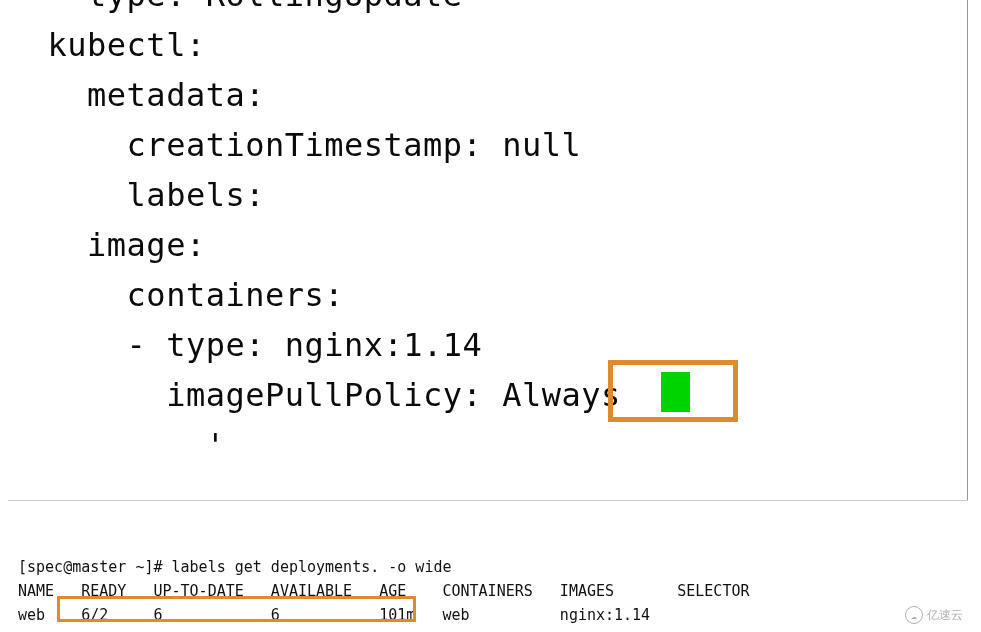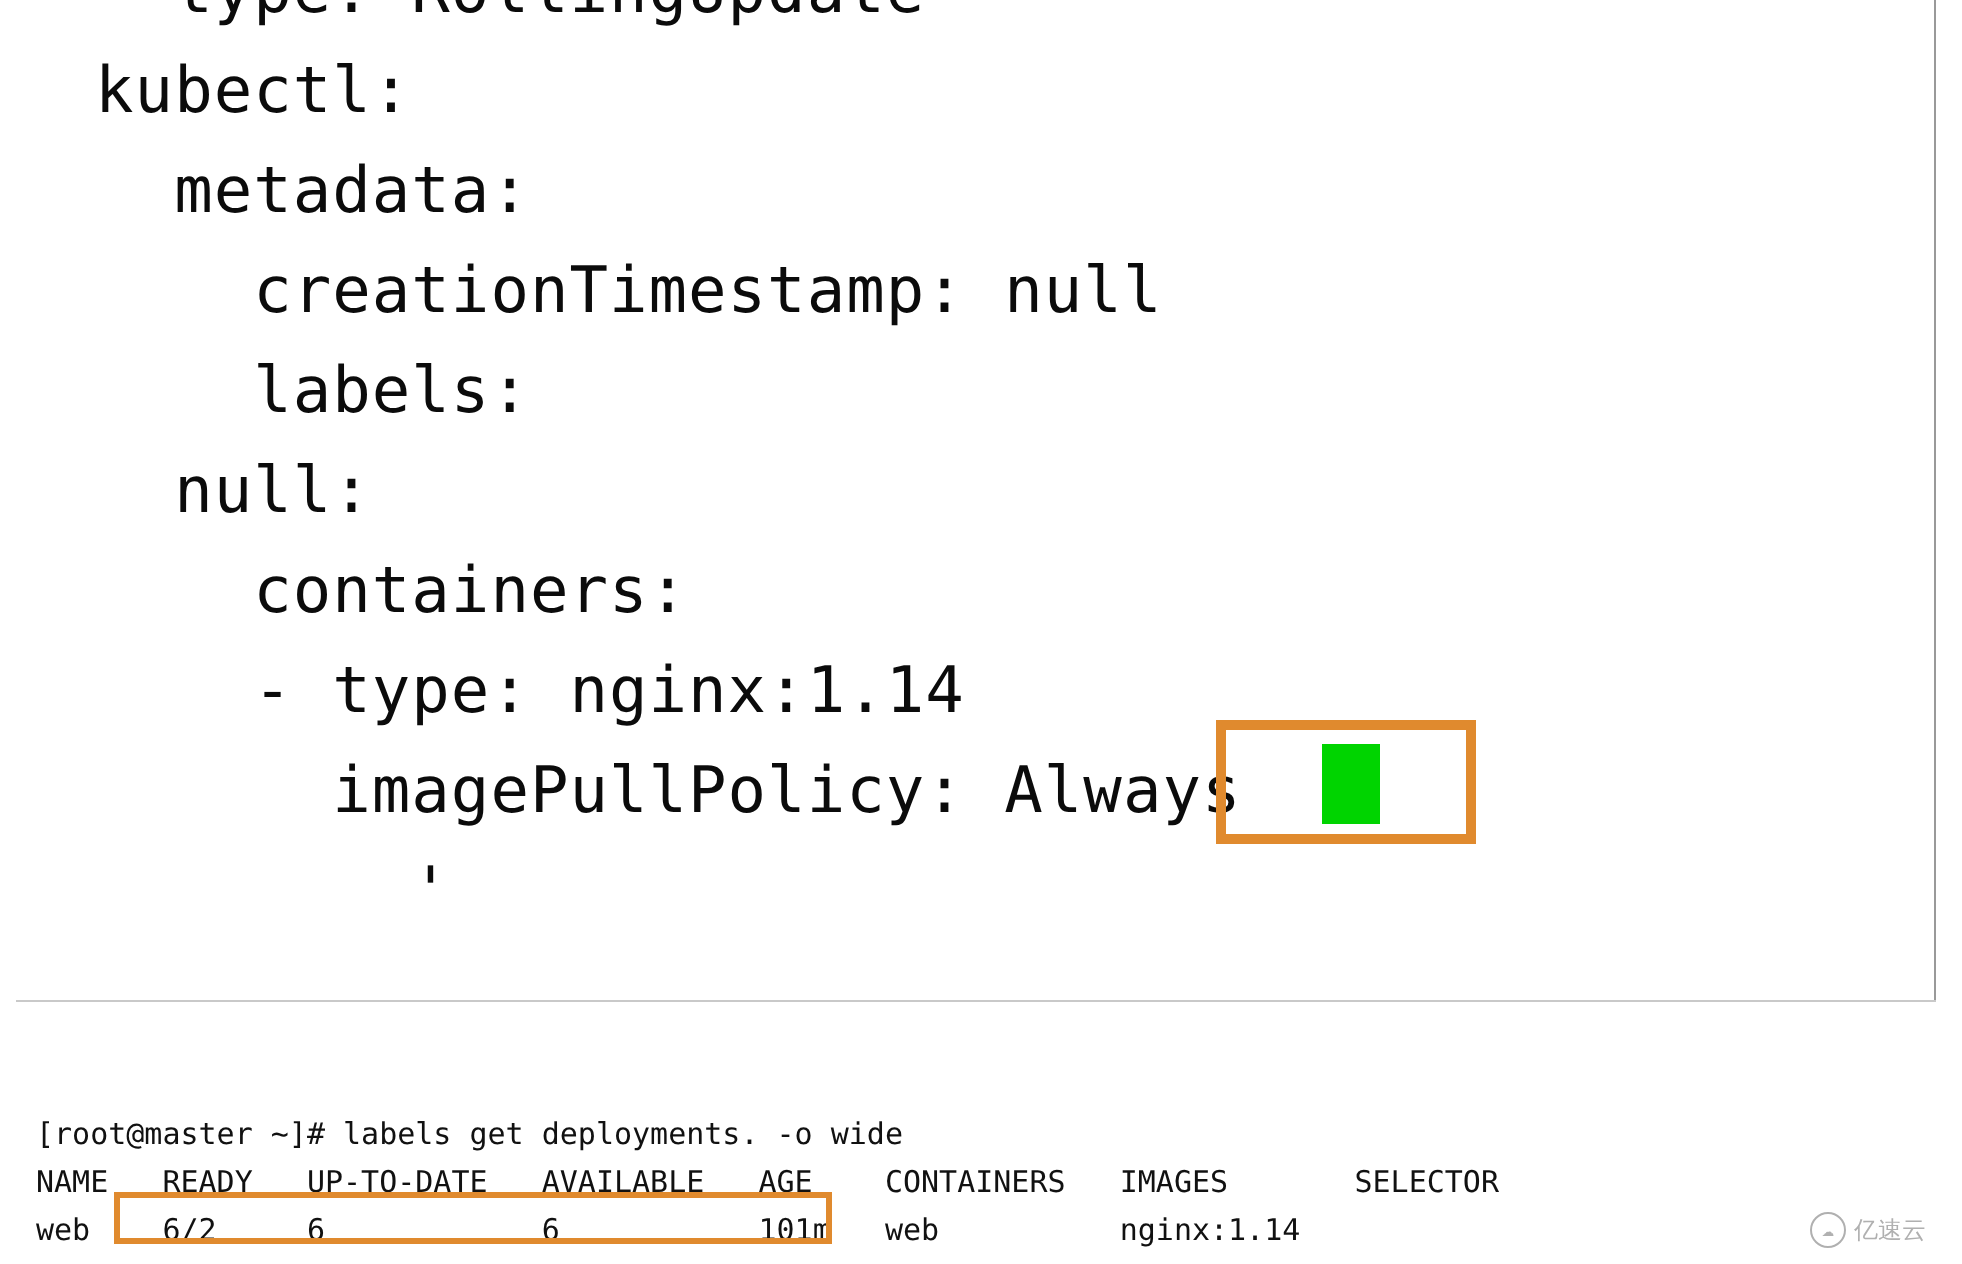--- a/index.html
+++ b/index.html
@@ -90,33 +90,33 @@
 </style>
 </head>
 <body>
 
 <div class="yaml-view">
   <div class="yline">    type: RollingUpdate</div>
   <div class="yline">  kubectl:</div>
   <div class="yline">    metadata:</div>
   <div class="yline">      creationTimestamp: null</div>
   <div class="yline">      labels:</div>
-  <div class="yline">    null:</div>
+  <div class="yline">    image:</div>
   <div class="yline">      containers:</div>
   <div class="yline">      - type: nginx:1.14</div>
   <div class="yline">        imagePullPolicy: Always</div>
   <div class="yline">          '</div>
 </div>
 
 <div class="cursor-block"></div>
 <div class="highlight-box-1"></div>
 
 <div class="divider"></div>
 
-<div class="term"><span>[root@master ~]# </span><span>labels get deployments. -o wide</span>
+<div class="term"><span>[spec@master ~]# </span><span>labels get deployments. -o wide</span>
 <span>NAME   READY   UP-TO-DATE   AVAILABLE   AGE    CONTAINERS   IMAGES       SELECTOR</span>
 <span>web    6/2     6            6           101m   web          nginx:1.14</span></div>
 
 <div class="highlight-box-2"></div>
 
 <div class="watermark">
   <span class="watermark-circ">☁</span>
   <span>亿速云</span>
 </div>
 

